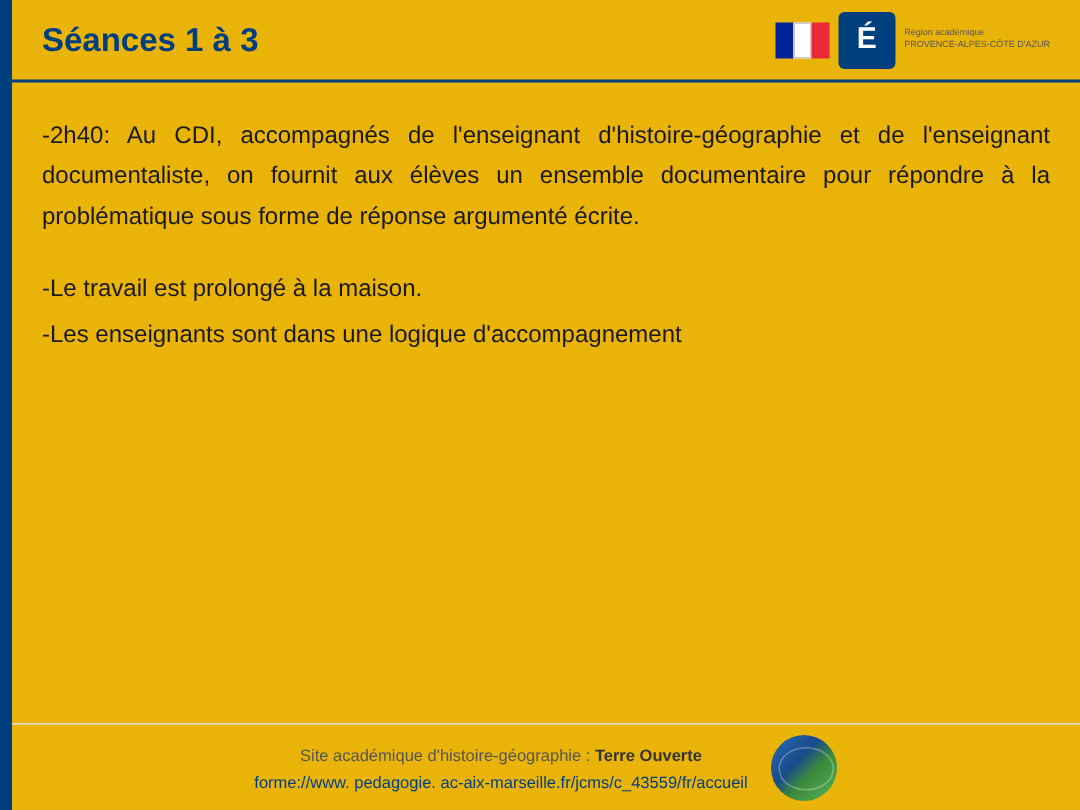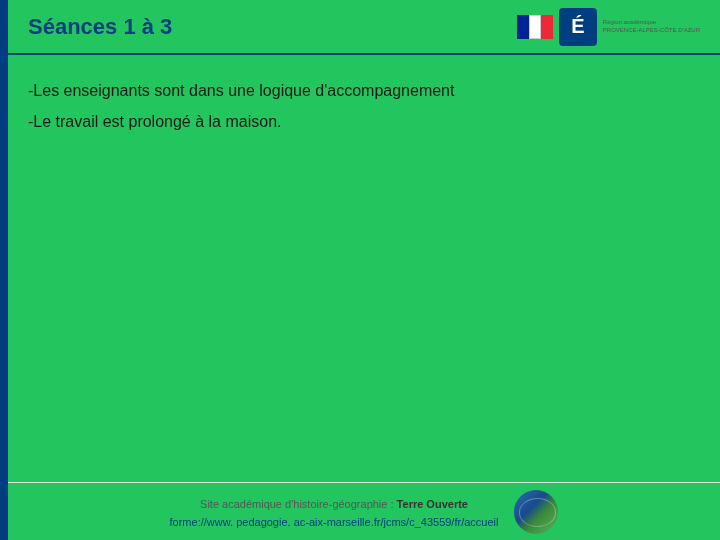--- a/index.html
+++ b/index.html
@@ -9,21 +9,21 @@
       height: 540px;
       background: #ffffff;
       font-family: Arial, sans-serif;
       overflow: hidden;
       position: relative;
     }
 
     .page-container {
       width: 720px;
       height: 540px;
-      background: #22c55e;
+      background: #eab308;
       position: relative;
     }
 
     
     .left-bar {
       position: absolute;
       left: 0;
       top: 0;
       width: 8px;
       height: 540px;
@@ -206,24 +206,27 @@
 
       <div class="logo-text-block">
         <span class="logo-region">Région académique</span>
         <span class="logo-region">PROVENCE-ALPES-CÔTE D'AZUR</span>
       </div>
     </div>
   </div>
 
   <div class="main-content">
 
+    <div class="content-block">
+      <p class="content-paragraph">-2h40:  Au   CDI,   accompagnés  de  l'enseignant  d'histoire-géographie et de l'enseignant documentaliste,  on fournit aux élèves  un  ensemble  documentaire  pour  répondre  à  la problématique sous forme de réponse argumenté écrite.</p>
+    </div>
 
     <div class="bullet-list">
+      <p class="bullet-item">-Le travail est prolongé à la maison.</p>
       <p class="bullet-item">-Les enseignants sont dans une logique d'accompagnement</p>
-      <p class="bullet-item">-Le travail est prolongé à la maison.</p>
     </div>
 
   </div>
 
   <div class="footer">
     <div class="footer-text-block">
       <div>
         <span class="footer-text">Site académique d'histoire-géographie : </span>
         <span class="footer-text footer-text-bold">Terre Ouverte</span>
       </div>

